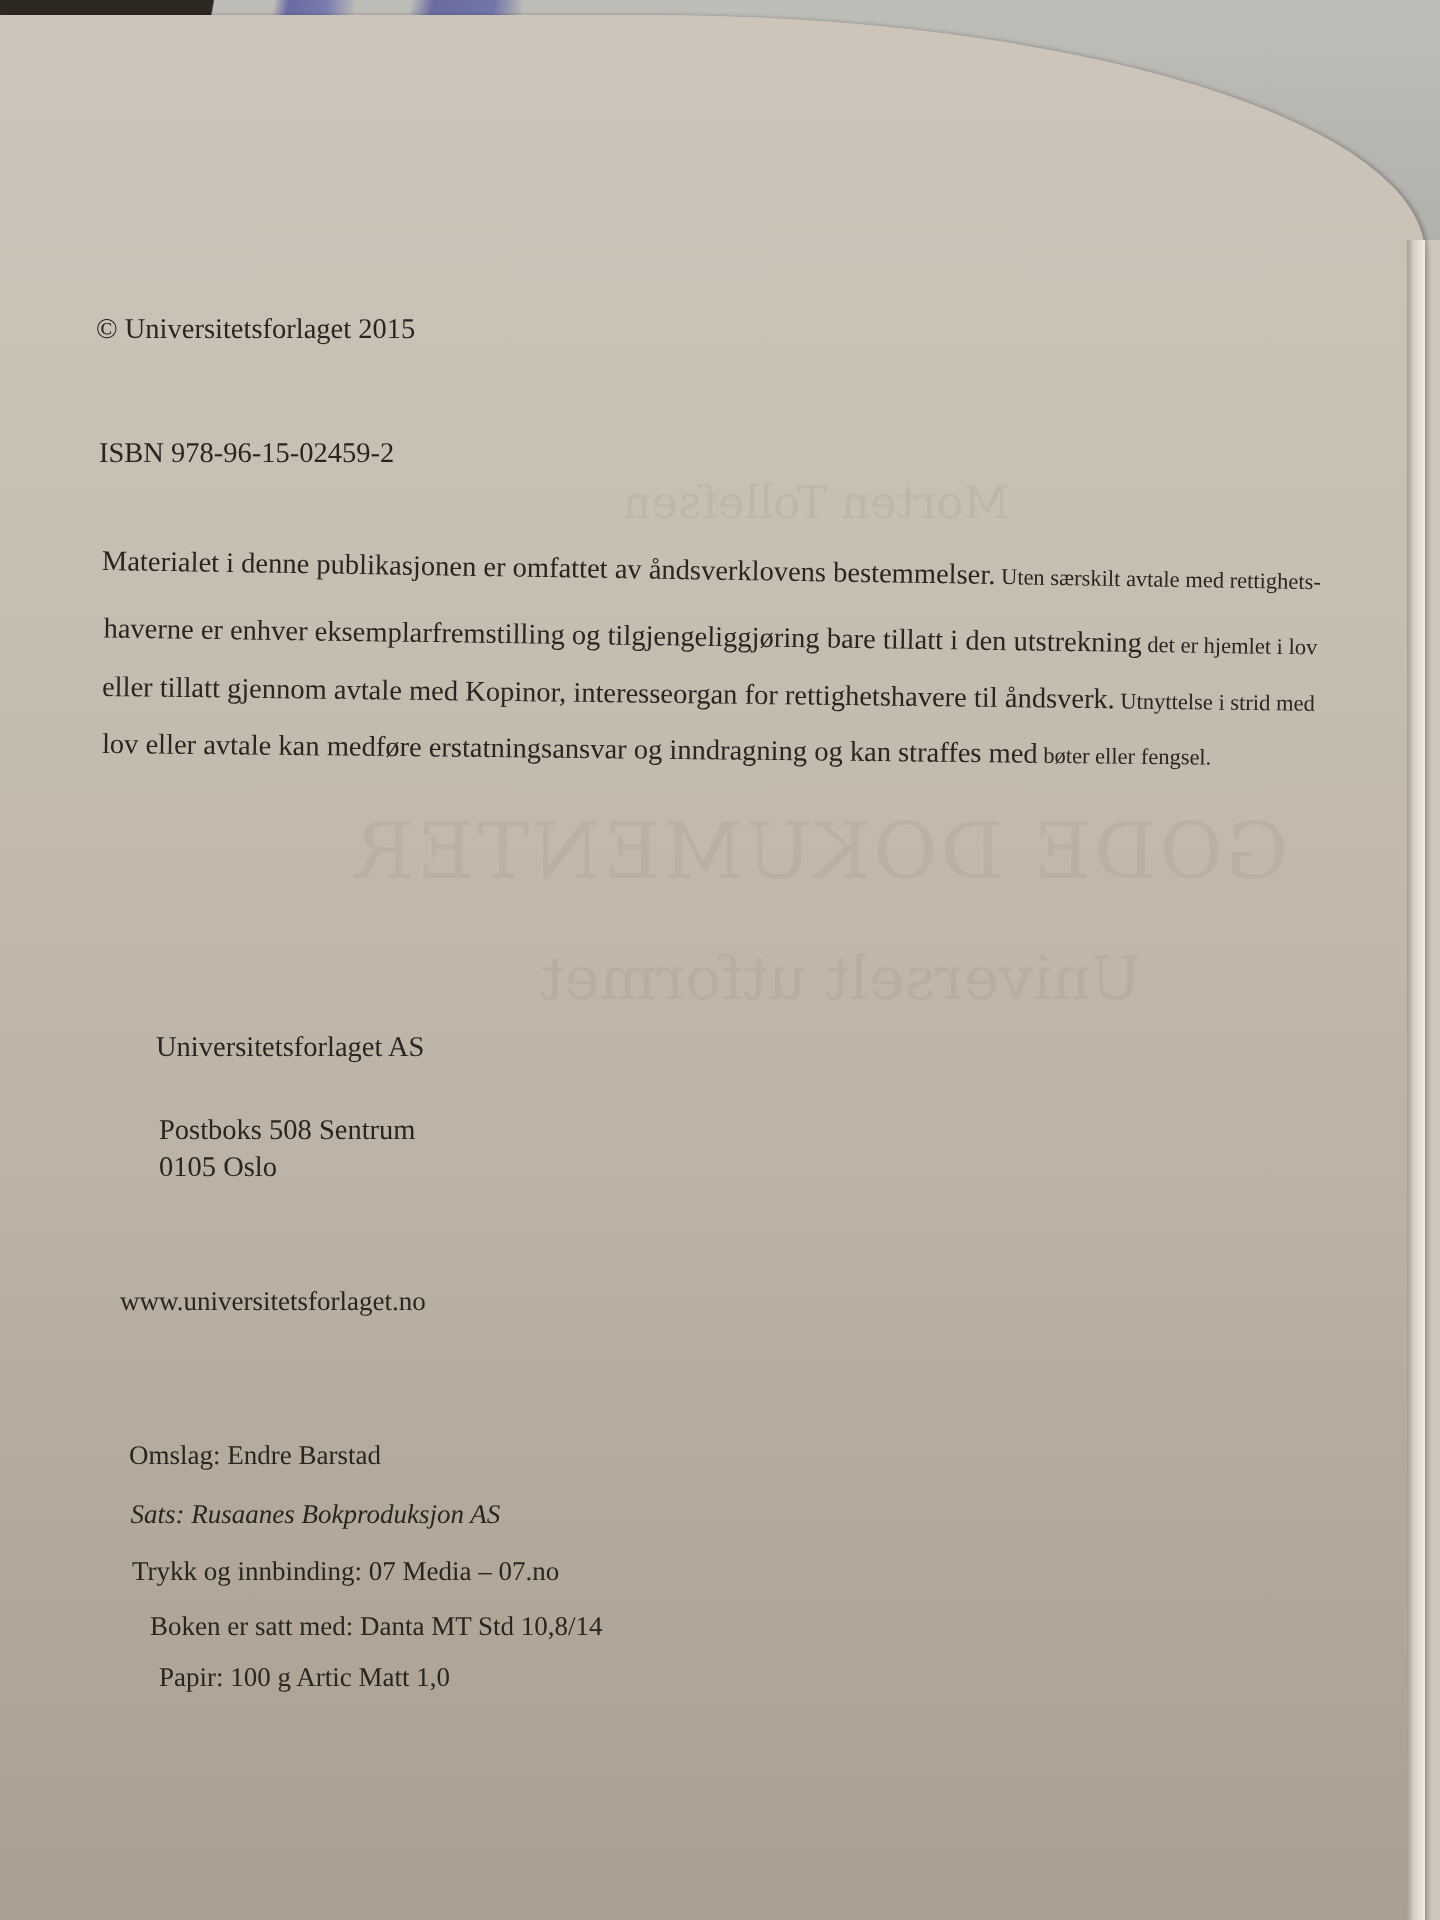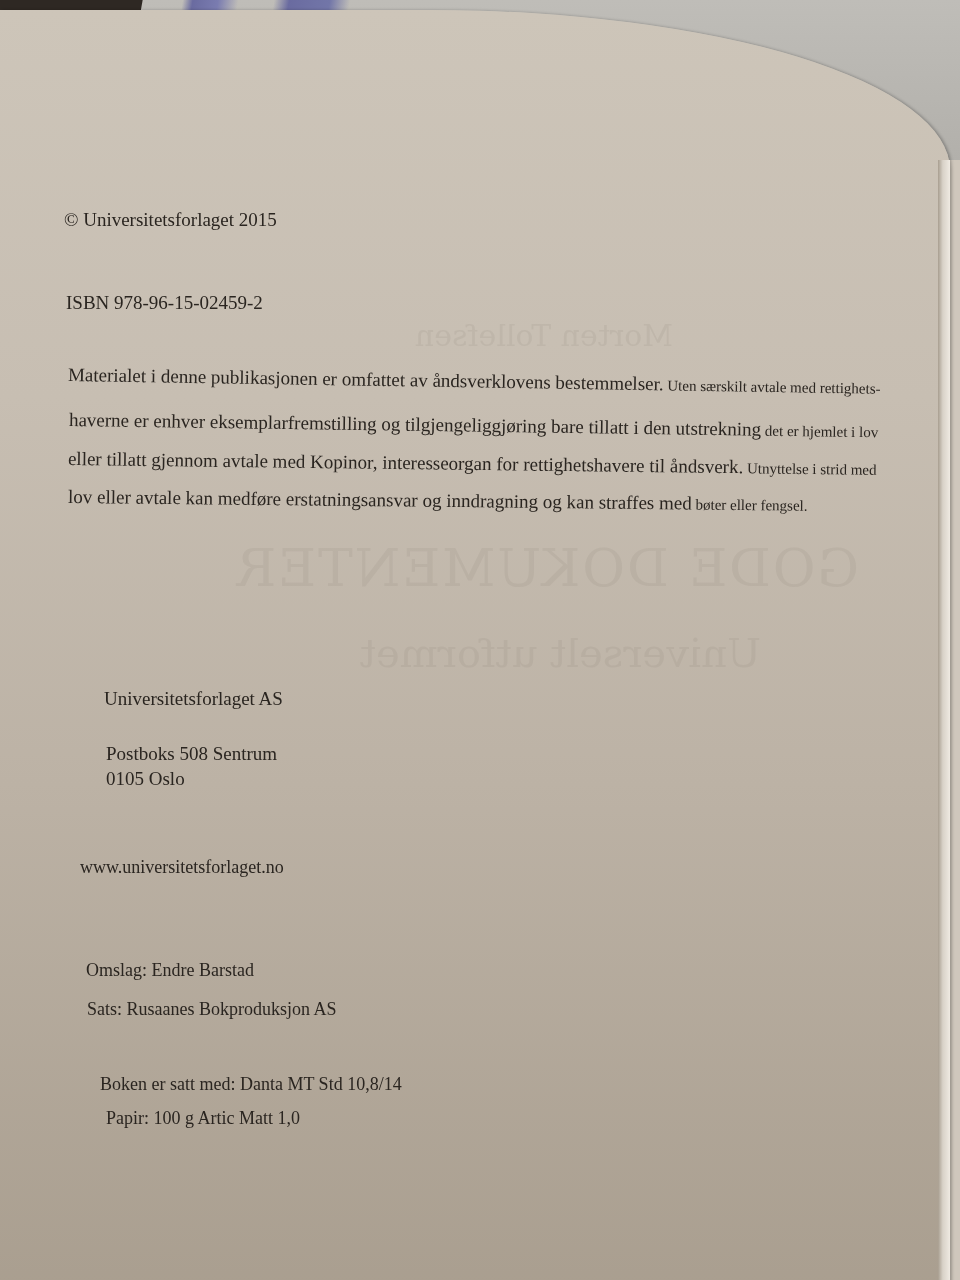--- a/index.html
+++ b/index.html
@@ -83,21 +83,21 @@
     .legal .l4 { top: 122px; left: 0px; transform: rotate(0.6deg); }
 
     .contact-intro { left: 72px; top: 600px; }
     .addr1 { left: 104px; top: 679px; }
     .addr2 { left: 106px; top: 734px; }
     .addr3 { left: 106px; top: 759px; }
     .website { left: 80px; top: 836px; font-size: 18px; margin-top: 12px; }
 
     .credit { font-size: 18px; text-align: center; }
     .c1 { left: 86px; top: 951px; }
-    .c2 { left: 87px; top: 990px; }
+    .c2 { left: 87px; top: 990px; font-style: italic; }
     .c3 { left: 88px; top: 1028px; }
     .c4 { left: 100px; top: 1065px; }
     .c5 { left: 106px; top: 1099px; }
   </style>
 </head>
 <body>
 
 <div class="scene">
   <div class="fabric"></div>
 
@@ -126,16 +126,17 @@
       </div>
     </div>
 
     <div class="text addr1">Universitetsforlaget AS</div>
     <div class="text addr2">Postboks 508 Sentrum</div>
     <div class="text addr3">0105 Oslo</div>
     <div class="text website">www.universitetsforlaget.no</div>
 
     <div class="text credit c1">Omslag: Endre Barstad</div>
     <div class="text credit c2">Sats: Rusaanes Bokproduksjon AS</div>
+    <div class="text credit c3">Trykk og innbinding: 07 Media – 07.no</div>
     <div class="text credit c4">Boken er satt med: Danta MT Std 10,8/14</div>
     <div class="text credit c5">Papir: 100 g Artic Matt 1,0</div>
   </div>
 </div>
 
 </body></html>

